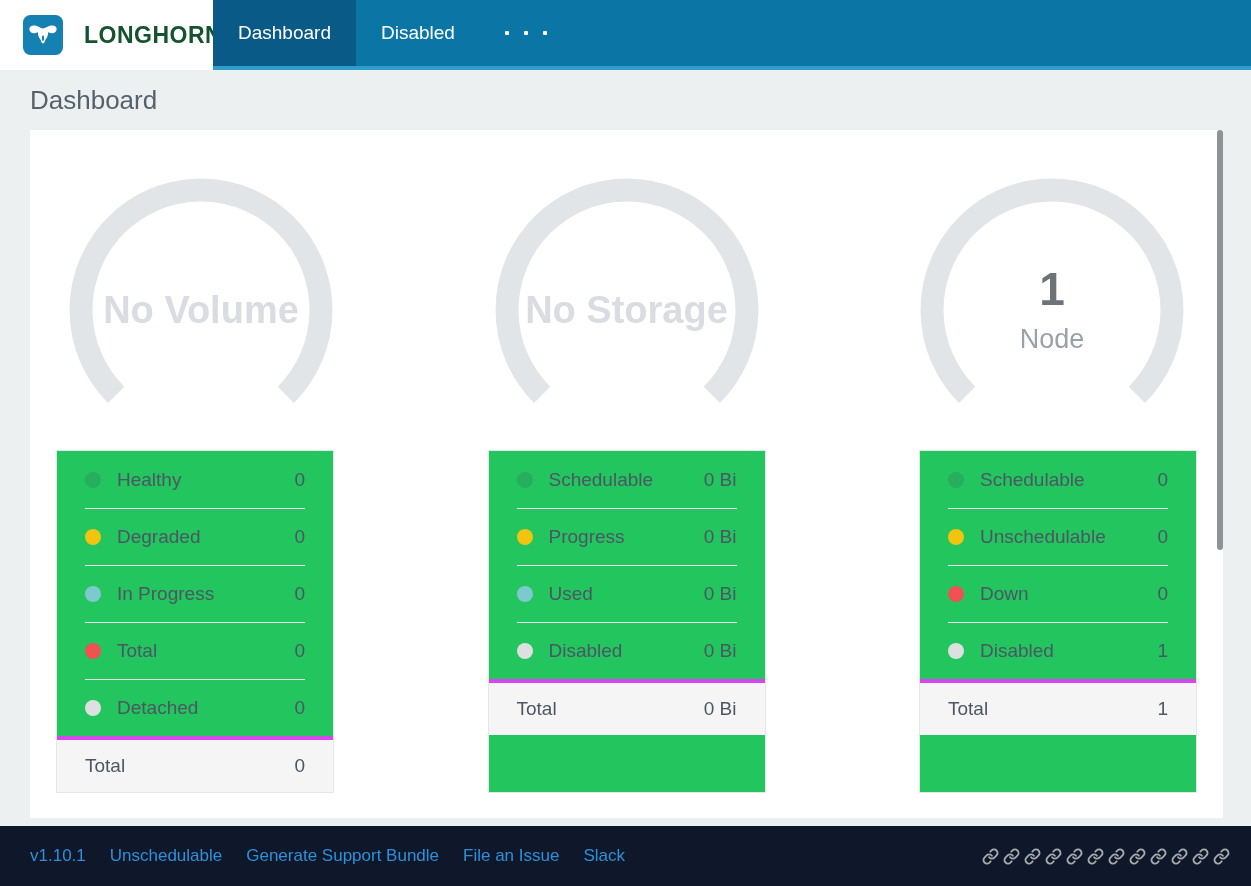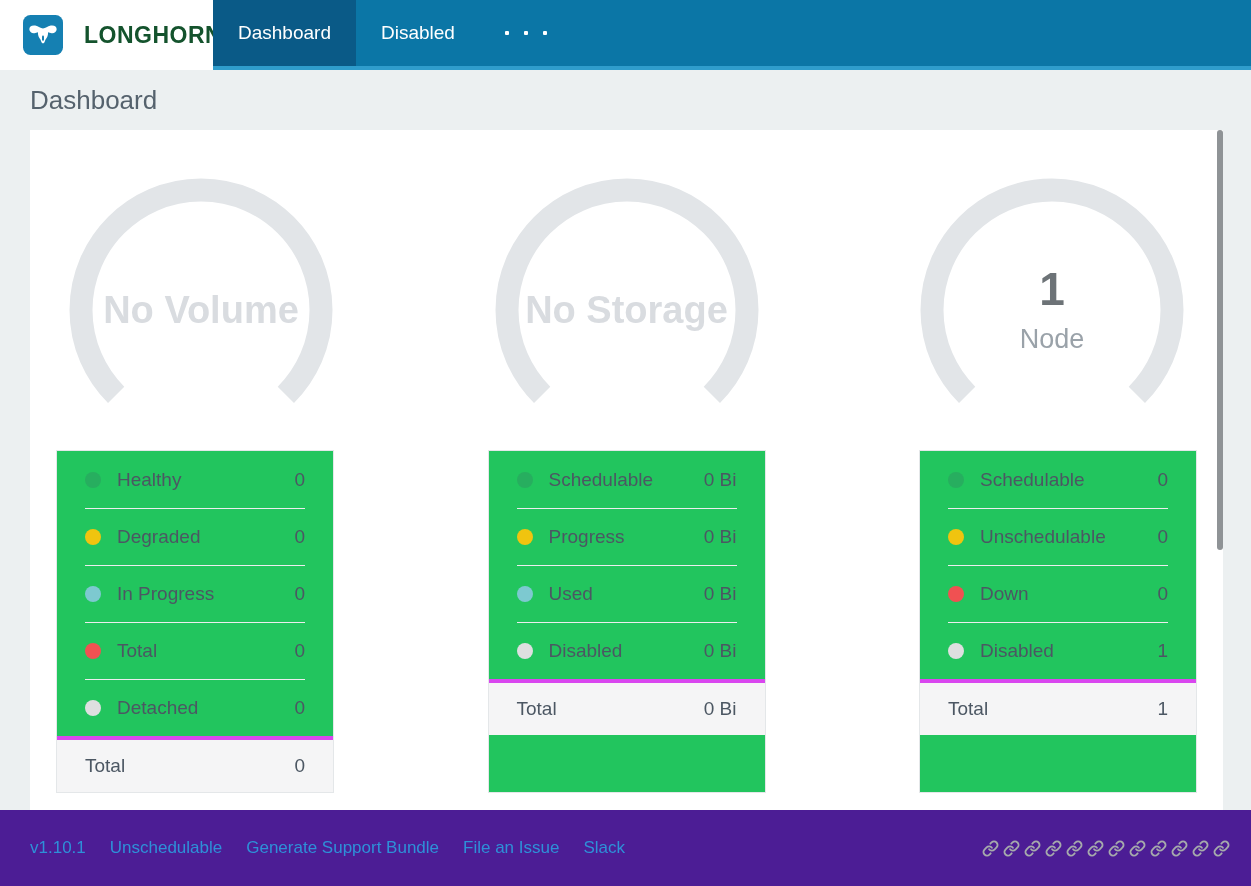--- a/index.html
+++ b/index.html
@@ -76,22 +76,22 @@
     padding: 0 28px; font-size: 19px; color: #4c5763;
   }
 
   .scrollbar-thumb {
     position: absolute; top: 0; right: 0; width: 6px; height: 420px;
     background: #8f9396; border-radius: 3px; cursor: pointer;
   }
 
   
   .footer {
-    position: absolute; left: 0; bottom: 0; width: 100%; height: 76px;
-    background: #4c1d95; display: flex; align-items: center;
+    position: absolute; left: 0; bottom: 0; width: 100%; height: 60px;
+    background: #0f172a; display: flex; align-items: center;
     padding: 0 21px 0 30px;
   }
   .footer-links { display: flex; align-items: center; gap: 24px; }
   .footer-link { color: #2e90d8; font-size: 17px; text-decoration: none; cursor: pointer; }
   .footer-icons { margin-left: auto; display: flex; align-items: center; gap: 4px; color: #a6aaac; }
   .footer-icons svg { display: block; }
 </style>
 </head>
 <body>
 

